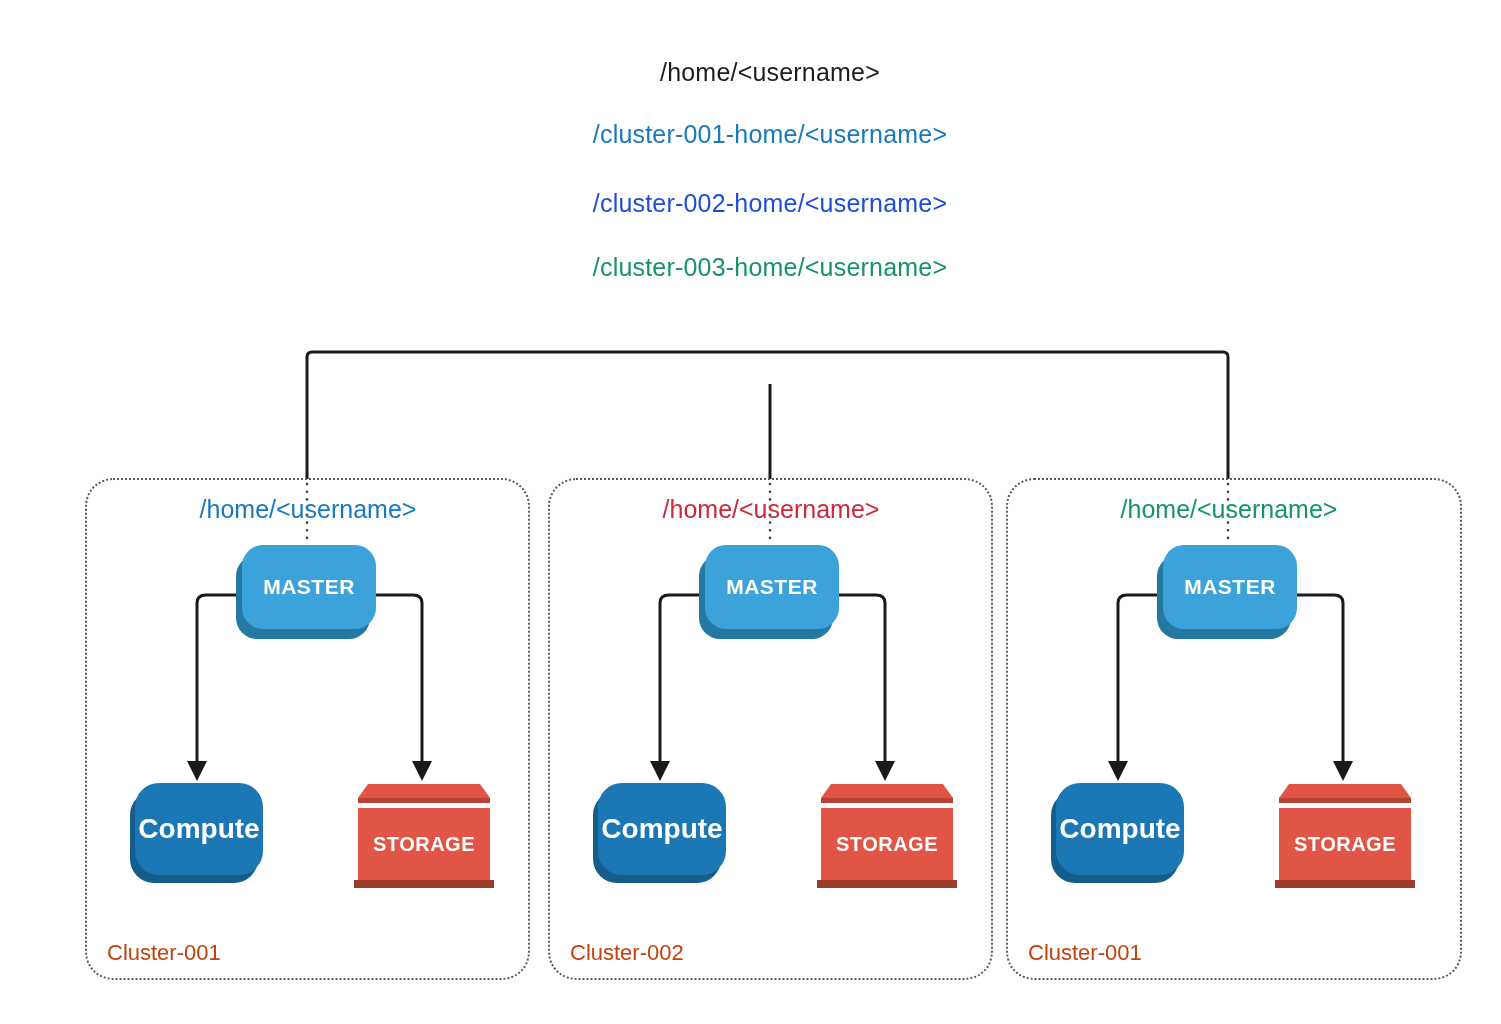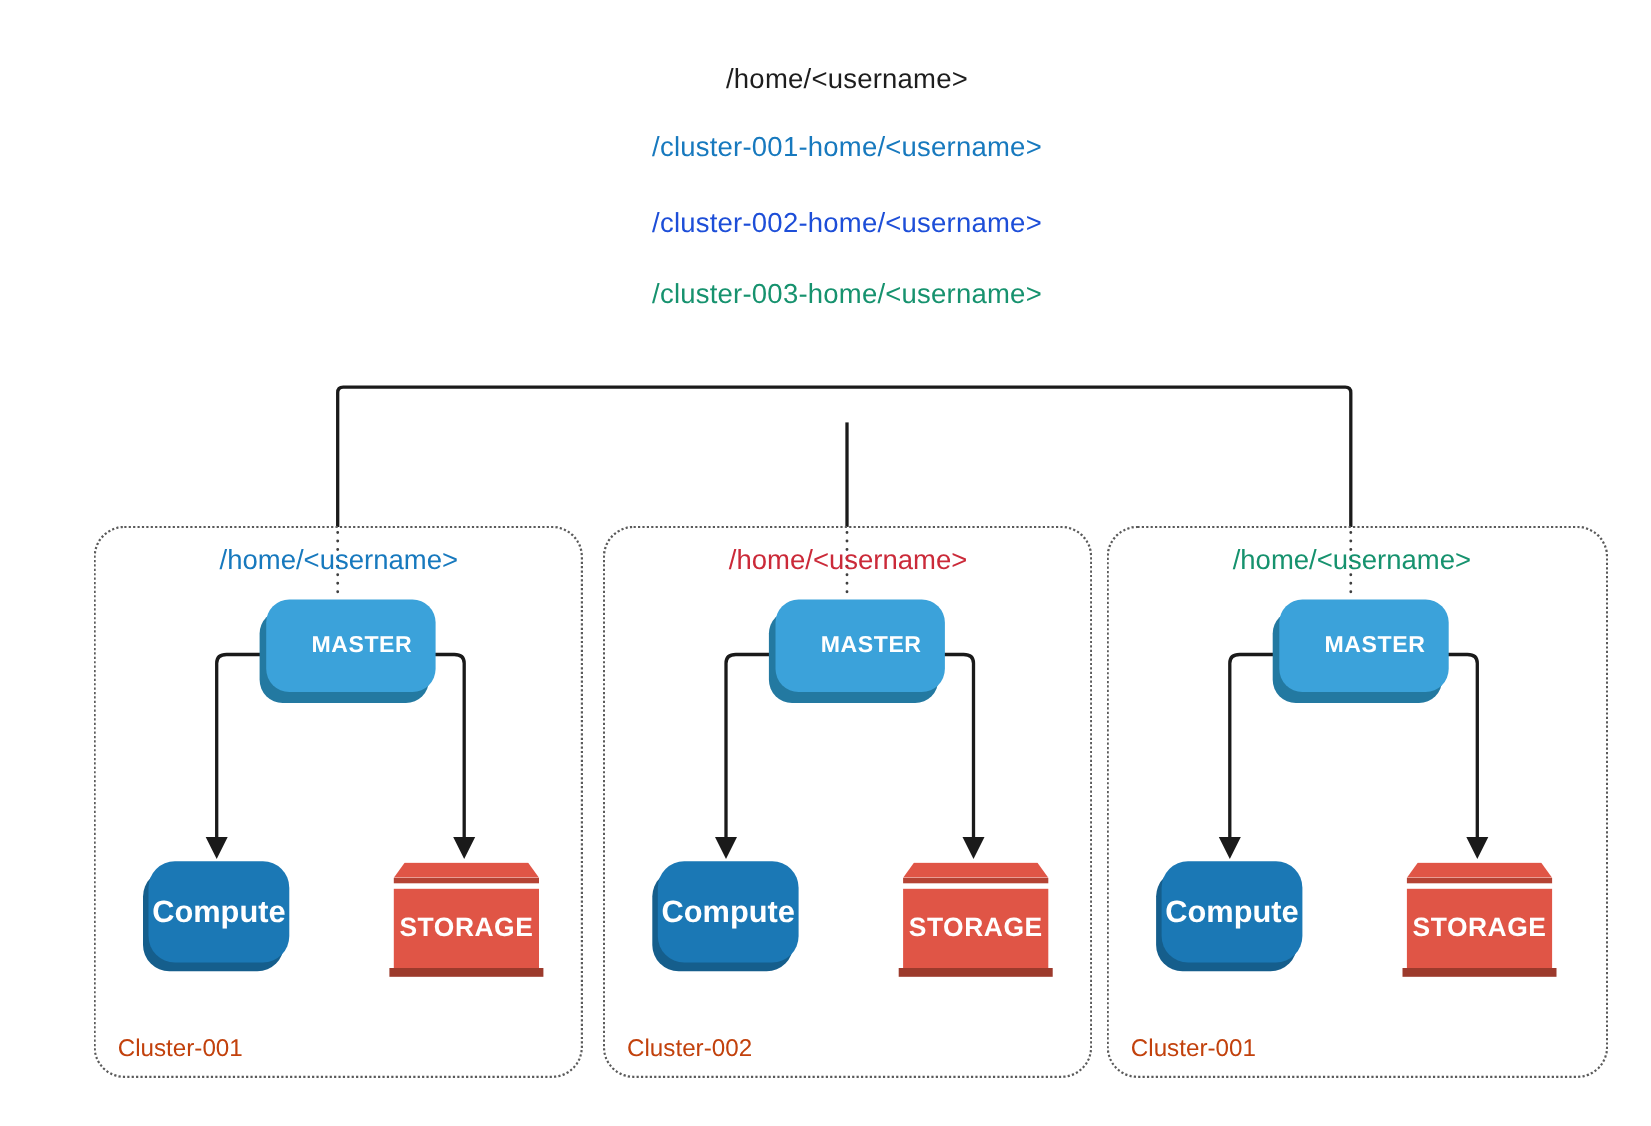--- a/index.html
+++ b/index.html
@@ -39,41 +39,41 @@
   .login-node {
     left: 690px; top: 305px; width: 160px; height: 81px;
     background: #3ba2da; border-radius: 22px;
     box-shadow: -5px 9px 0 #2379a1;
     font-size: 20px;
   }
   .master-node {
     left: 155px; top: 65px; width: 134px; height: 84px;
     background: #3ba2da; border-radius: 21px;
     box-shadow: -6px 10px 0 #2379a1;
-    font-size: 21px; letter-spacing: 0.5px; padding-left: 20px;
+    font-size: 21px; letter-spacing: 0.5px;
   }
   .compute-node {
     left: 48px; top: 303px; width: 128px; height: 92px;
     background: #1b78b5; border-radius: 24px;
     box-shadow: -5px 8px 0 #155e8c;
     font-size: 28px;
   }
 
   
   .storage-node { position: absolute; left: 271px; top: 304px; width: 132px; }
   .storage-lid {
     height: 14px; background: #e05546;
     clip-path: polygon(10px 0, calc(100% - 10px) 0, 100% 100%, 0 100%);
   }
   .storage-lid-edge { height: 5px; background: #b54334; }
   .storage-gap { height: 5px; }
   .storage-body {
     height: 72px; background: #e05546;
     display: flex; align-items: center; justify-content: center;
-    color: #fff; font-weight: 700; font-size: 24px; letter-spacing: 0.5px;
+    color: #fff; font-weight: 700; font-size: 20px; letter-spacing: 0.5px;
   }
   .storage-base { height: 8px; background: #9c3a2c; margin: 0 -4px; }
 
   
   .cluster {
     position: absolute;
     top: 478px; height: 502px;
     border: 2px dotted #5a5a5a;
     border-radius: 28px;
     box-sizing: border-box;

